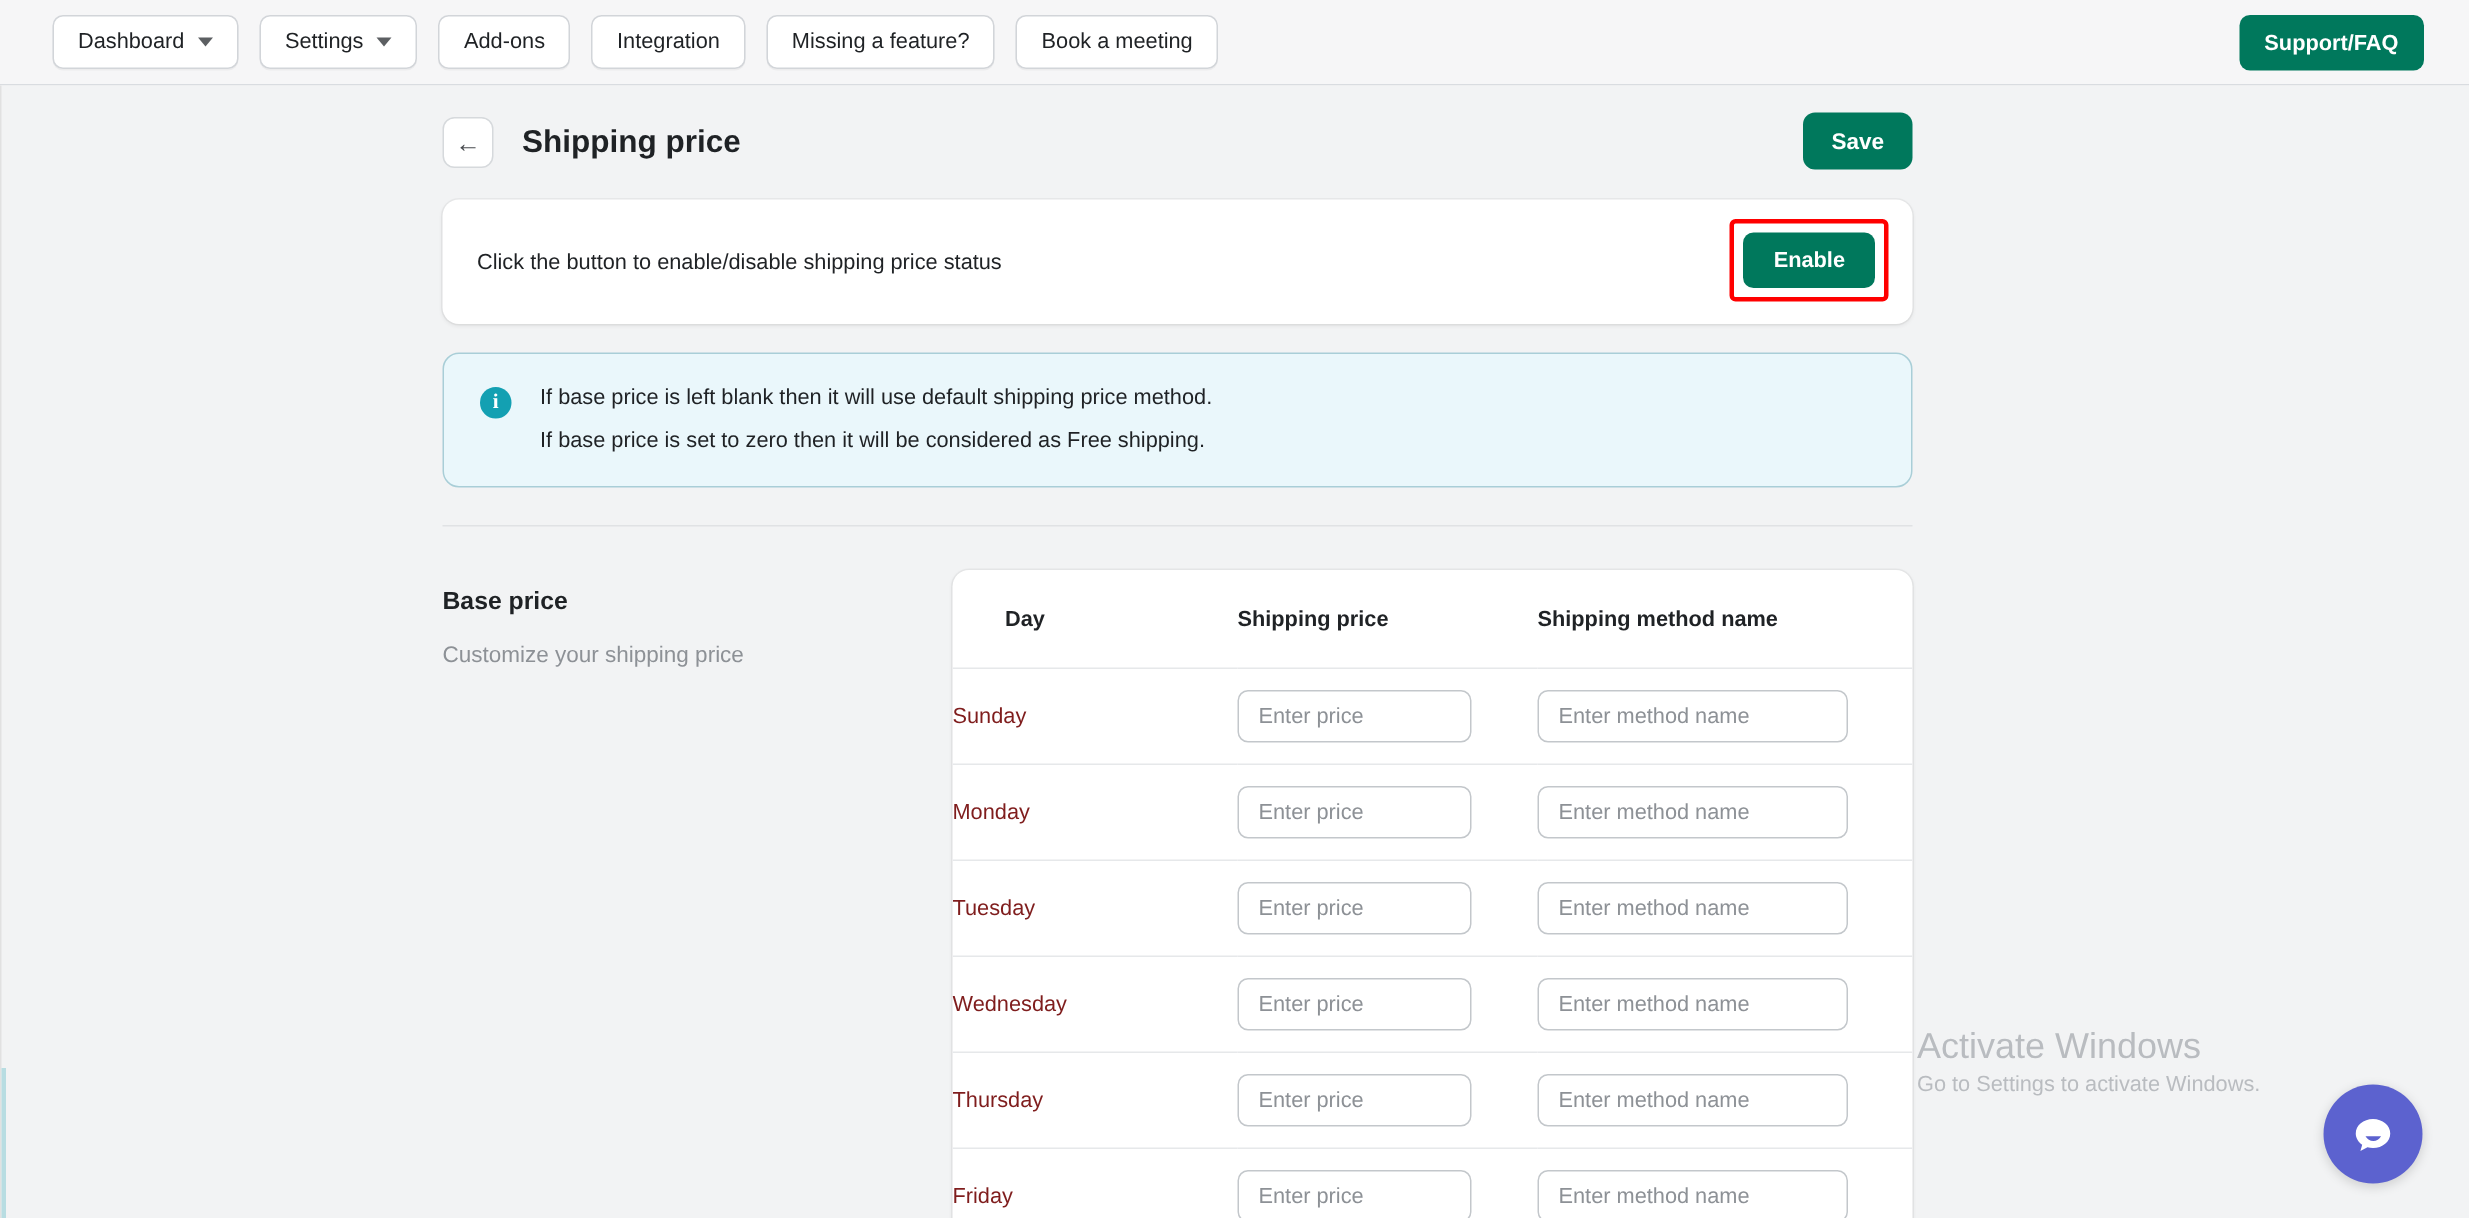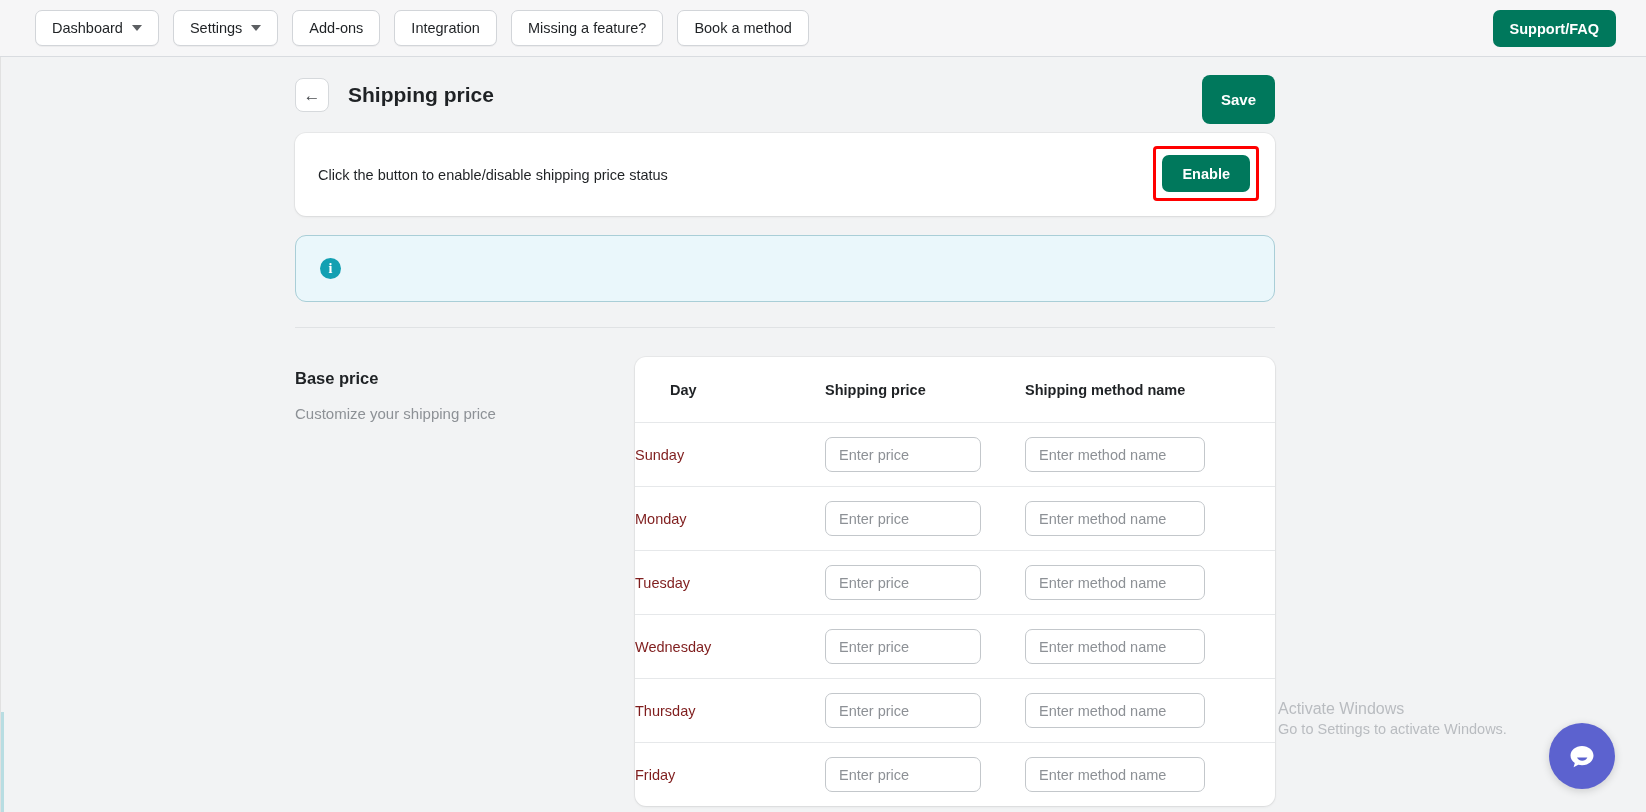--- a/index.html
+++ b/index.html
@@ -95,21 +95,21 @@
     line-height: 1;
   }
   .page-title {
     margin-left: 19px;
     font-size: 21px;
     font-weight: bold;
     color: #1f2225;
   }
   .save-btn {
     position: absolute; right: 0; top: 18px;
-    height: 49px;
+    height: 38px;
     background: #00785c;
     color: #ffffff;
     border: none; border-radius: 8px;
     padding: 0 19px;
     font-size: 15px; font-weight: bold;
     cursor: pointer;
     display: flex; align-items: center;
   }
 
   
@@ -227,30 +227,30 @@
     border-radius: 7px;
     background: #ffffff;
     font-size: 14.5px;
     color: #1f2225;
     padding: 0 13px;
     outline: none;
     font-family: "Liberation Sans", sans-serif;
   }
   .inp::placeholder { color: #8d9196; }
   .inp-price { width: 156px; }
-  .inp-method { width: 180px; }
+  .inp-method { width: 207px; }
 
   
   .watermark {
     position: absolute;
     left: 1277px; top: 627px;
     color: #b9bcc0;
     user-select: none;
   }
-  .wm-title { font-size: 16px; line-height: 1.15; margin-top: 16px; }
+  .wm-title { font-size: 24px; line-height: 1.15; }
   .wm-sub { font-size: 14.5px; margin-top: 3px; }
 
   
   .chat-fab {
     position: absolute;
     right: 31px; bottom: 23px;
     width: 66px; height: 66px;
     border-radius: 50%;
     background: #5c62cf;
     display: flex; align-items: center; justify-content: center;
@@ -280,21 +280,21 @@
 
     <div class="tb-btn">
       <span>Integration</span>
     </div>
 
     <div class="tb-btn">
       <span>Missing a feature?</span>
     </div>
 
     <div class="tb-btn">
-      <span>Book a method</span>
+      <span>Book a meeting</span>
     </div>
   </div>
 
   <div class="support-btn">
     <span>Support/FAQ</span>
   </div>
 </div>
 
 <div class="page">
   <div class="page-edge-accent"></div>
@@ -316,20 +316,24 @@
       <div class="enable-wrap">
         <div class="enable-btn">
           <span>Enable</span>
         </div>
       </div>
     </div>
 
     <div class="info-banner">
       <div class="info-icon">
         <span>i</span>
+      </div>
+      <div class="info-lines">
+        <div class="info-line">If base price is left blank then it will use default shipping price method.</div>
+        <div class="info-line">If base price is set to zero then it will be considered as Free shipping.</div>
       </div>
     </div>
 
     <div class="divider"></div>
 
     <div class="lower">
       <div class="lower-left">
         <div class="section-title">Base price</div>
         <div class="section-sub">Customize your shipping price</div>
       </div>

